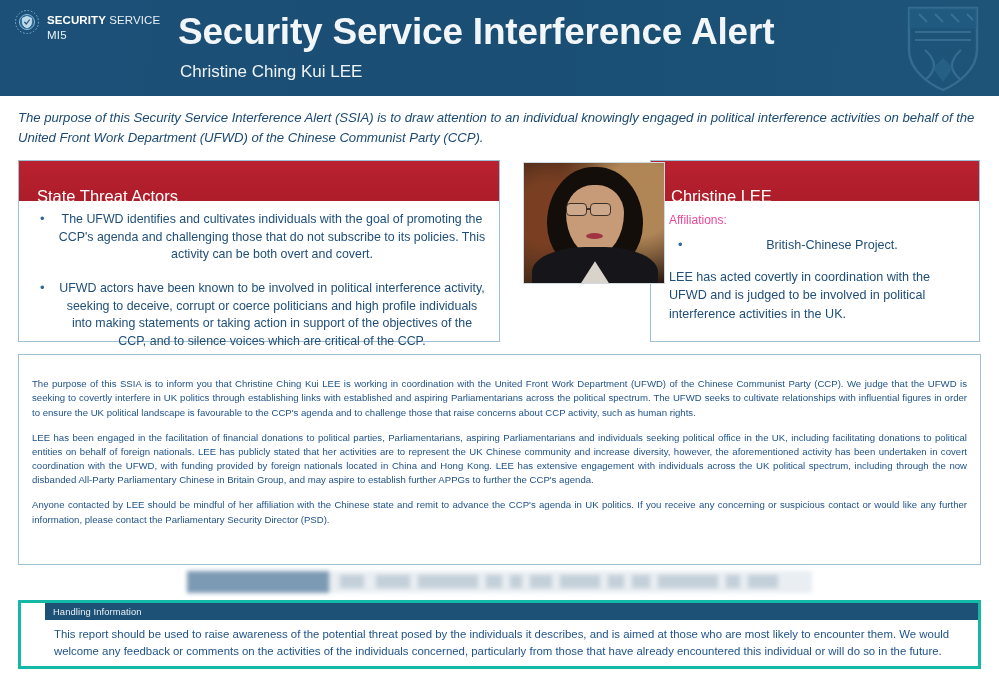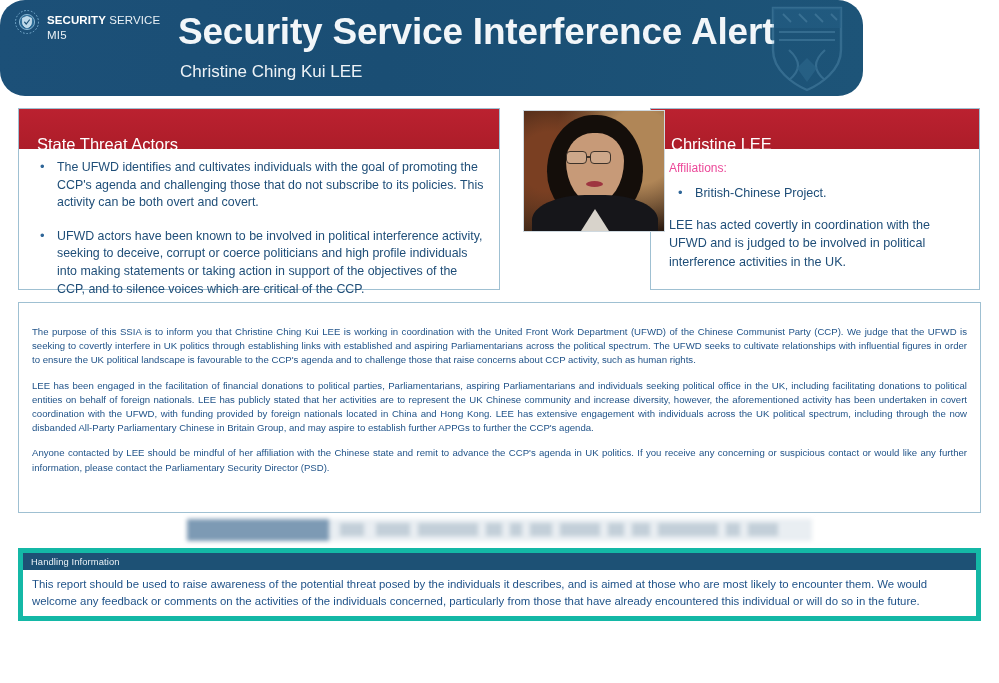--- a/index.html
+++ b/index.html
@@ -11,25 +11,24 @@
     width: 999px; height: 683px;
     font-family: "Liberation Sans", sans-serif;
     color: #1b3a5c;
     overflow: hidden;
     position: relative;
   }
 
   
   .header {
     position: relative;
-    width: 863px; height: 96px;
+    width: 999px; height: 96px;
     background: #1d5175;
     background: linear-gradient(95deg,#1c5078 0%,#1a4e74 45%,#1d5478 100%);
     overflow: hidden;
-    border-radius: 25px;
   }
   .hdr-logo {
     position: absolute; left: 14px; top: 6px;
     display: flex; align-items: flex-start; gap: 7px;
   }
   .crest-small {
     width: 26px; height: 28px; margin-top: 3px;
     position: relative; flex: 0 0 auto;
   }
   .hdr-wordmark { line-height: 1.05; padding-top: 5px; }
@@ -86,21 +85,21 @@
     padding: 26px 0 9px 18px;
     height: 40px;
   }
   .panel-right .panel-head { padding-left: 20px; }
   .panel-body { padding: 10px 12px 6px 10px; }
 
   ul.bullets { margin: 0; padding: 0; list-style: none; }
   ul.bullets li {
     position: relative;
     padding-left: 28px; margin-bottom: 16px;
-    font-size: 12.4px; line-height: 1.42; color: #1f4e78;
+    font-size: 12.4px; line-height: 1.42; color: #1f4e78; text-align: center;
   }
   ul.bullets li:before {
     content: "\2022";
     position: absolute; left: 11px; top: -1px;
     color: #2f6698; font-size: 13px;
   }
   .panel-right .panel-body { padding: 12px 10px 4px 14px; }
   .aff-label { font-size: 12px; color: #ec4899; margin: 0 0 10px 4px; }
   ul.bullets.tight li { margin-bottom: 13px; padding-left: 30px; font-size: 12.6px; }
   ul.bullets.tight li:before { left: 13px; }
@@ -183,21 +182,22 @@
     flex: 1; background: #e9eef2;
     position: relative; overflow: hidden;
   }
   .red-b .tick {
     position: absolute; top: 4px; height: 13px; background: #c3cfd9;
   }
 
   
   .handling {
     margin: 7px 18px 0 18px;
-    border: 5px solid #14b8a6;
+    border: 3px solid #14b8a6;
+    padding-left: 24px;
   }
   .handling-head {
     background: #1d5175; color: #eaf1f6;
     font-size: 9.4px; padding: 3px 0 3px 8px;
     letter-spacing: .1px;
   }
   .handling-body {
     padding: 6px 10px 7px 9px;
     font-size: 11.4px; line-height: 1.46; color: #1f5288;
   }
@@ -241,20 +241,21 @@
       <path d="M20 30 h56 M20 38 h56" stroke="#6ea6c8" stroke-width="2" fill="none"></path>
       <path d="M30 48 q18 16 0 30 M66 48 q-18 16 0 30" stroke="#6ea6c8" stroke-width="2.2" fill="none"></path>
       <path d="M48 56 l10 10 l-10 14 l-10 -14 Z" fill="#4e8db4" opacity=".7"></path>
       <path d="M24 12 l8 8 M40 12 l8 8 M56 12 l8 8 M72 12 l6 6" stroke="#7fb6d6" stroke-width="1.8"></path>
     </svg>
   </span>
 </div>
 
 <div class="page">
 
+  <div class="intro">The purpose of this Security Service Interference Alert (SSIA) is to draw attention to an individual knowingly engaged in political interference activities on behalf of the United Front Work Department (UFWD) of the Chinese Communist Party (CCP).</div>
 
   <div class="panels">
 
     <div class="panel panel-left">
       <div class="panel-head">State Threat Actors</div>
       <div class="panel-body">
         <ul class="bullets">
           <li>The UFWD identifies and cultivates individuals with the goal of promoting the CCP's agenda and challenging those that do not subscribe to its policies. This activity can be both overt and covert.</li>
           <li>UFWD actors have been known to be involved in political interference activity, seeking to deceive, corrupt or coerce politicians and high profile individuals into making statements or taking action in support of the objectives of the CCP, and to silence voices which are critical of the CCP.</li>
         </ul>

